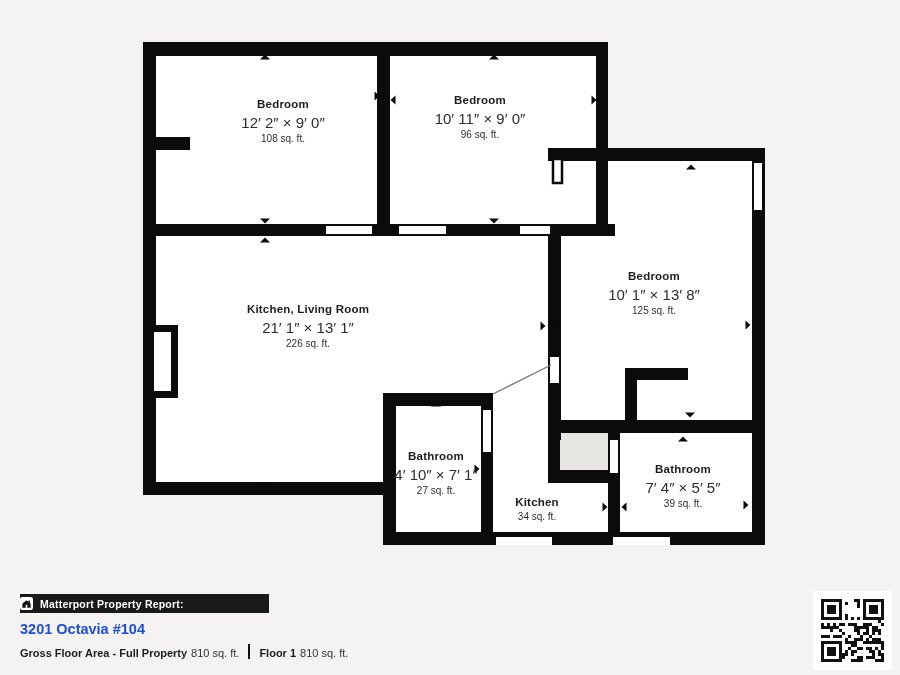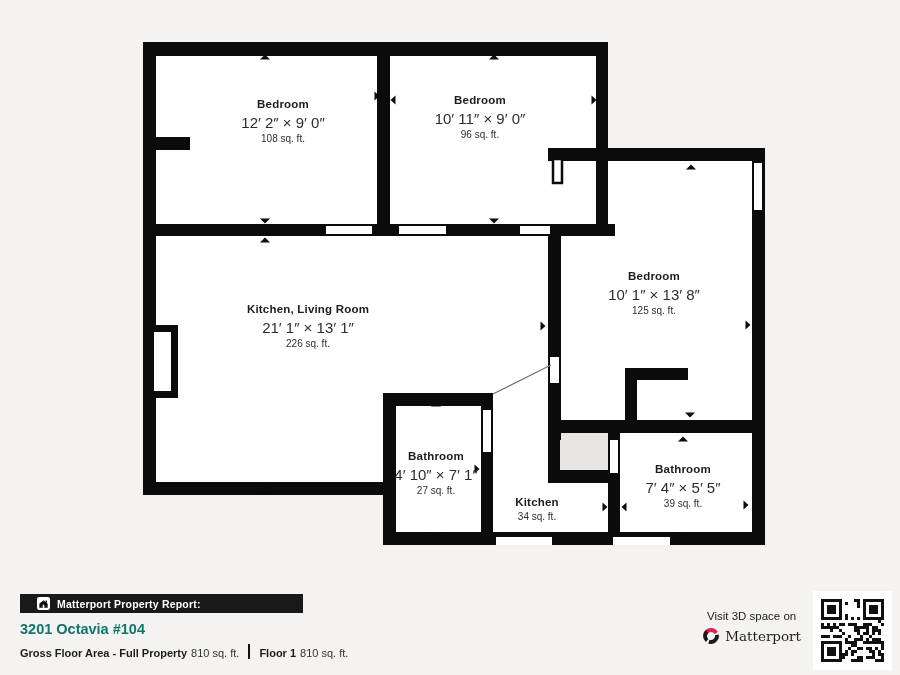--- a/index.html
+++ b/index.html
@@ -13,25 +13,25 @@
     position:absolute;text-align:center;transform:translateX(-50%);
     color:#1d1d1d;line-height:1.3;white-space:nowrap;pointer-events:none;
   }
   .room-name{font-weight:bold;font-size:11.5px;letter-spacing:.2px}
   .room-dims{font-size:15px;margin-top:1px;color:#2e2e2e}
   .room-area{font-size:10px;color:#2e2e2e}
 
   .report{position:absolute;left:20px;top:594px;width:420px}
   .report-bar{
     background:#191919;color:#fff;height:19px;width:249px;
-    display:flex;align-items:center;gap:7px;padding:0 17px;
+    display:flex;align-items:center;gap:7px;padding:0 0;
     font-size:10.5px;font-weight:bold;letter-spacing:.2px;
   }
   .house-icon{display:flex;align-items:center}
-  .address{font-size:14.5px;font-weight:bold;color:#0f766e;margin-top:8px}
+  .address{font-size:14.5px;font-weight:bold;color:#1d4ed8;margin-top:8px}
   .arearow{display:flex;align-items:flex-end;font-size:11px;color:#1c1c1c;margin-top:7px}
   .arearow .b{font-weight:bold}
   .arearow .val{margin-left:4px;color:#333}
   .vdiv{width:2px;height:15px;background:#111;margin:0 9px}
   .disclaimer{font-size:8.5px;color:#8a8a8a;margin-top:6px}
 
   .promo{position:absolute;right:8px;top:591px;display:flex;align-items:flex-start}
   .promo-text{margin-top:19px;margin-right:12px;text-align:center}
   .visit{font-size:11.5px;color:#222}
   .brand-row{display:flex;align-items:center;justify-content:center;gap:5px;margin-top:5px}
@@ -165,33 +165,20 @@
   <div class="arearow">
     <span class="b">Gross Floor Area - Full Property</span>
     <span class="val">810 sq. ft.</span>
     <span class="vdiv"></span>
     <span class="b">Floor 1</span>
     <span class="val">810 sq. ft.</span>
   </div>
 </div>
 
 <div class="promo">
-  <div class="promo-text">
-    <div class="visit">Visit 3D space on</div>
-    <div class="brand-row">
-      <span style="line-height:0">
-        <svg width="18" height="18" viewBox="0 0 24 24" fill="none">
-          <path d="M5.07 8 A8 8 0 0 1 18.93 8" stroke="#e0234e" stroke-width="5.2"></path>
-          <path d="M19.88 10.61 A8 8 0 0 1 9.26 19.52" stroke="#1a1a1a" stroke-width="5.2"></path>
-          <path d="M6.86 18.13 A8 8 0 0 1 6.86 5.87" stroke="#1a1a1a" stroke-width="5.2"></path>
-        </svg>
-      </span>
-      <span class="mp-word">Matterport</span>
-    </div>
-  </div>
   <div class="qr-box">
     <svg id="qr-svg" width="63" height="63" viewBox="0 0 21 21" shape-rendering="crispEdges">
         <rect x="0" y="0" width="21" height="21" fill="#ffffff"></rect>
         <rect x="0" y="0" width="1" height="1" fill="#111111"></rect>
         <rect x="1" y="0" width="1" height="1" fill="#111111"></rect>
         <rect x="2" y="0" width="1" height="1" fill="#111111"></rect>
         <rect x="3" y="0" width="1" height="1" fill="#111111"></rect>
         <rect x="4" y="0" width="1" height="1" fill="#111111"></rect>
         <rect x="5" y="0" width="1" height="1" fill="#111111"></rect>
         <rect x="6" y="0" width="1" height="1" fill="#111111"></rect>

